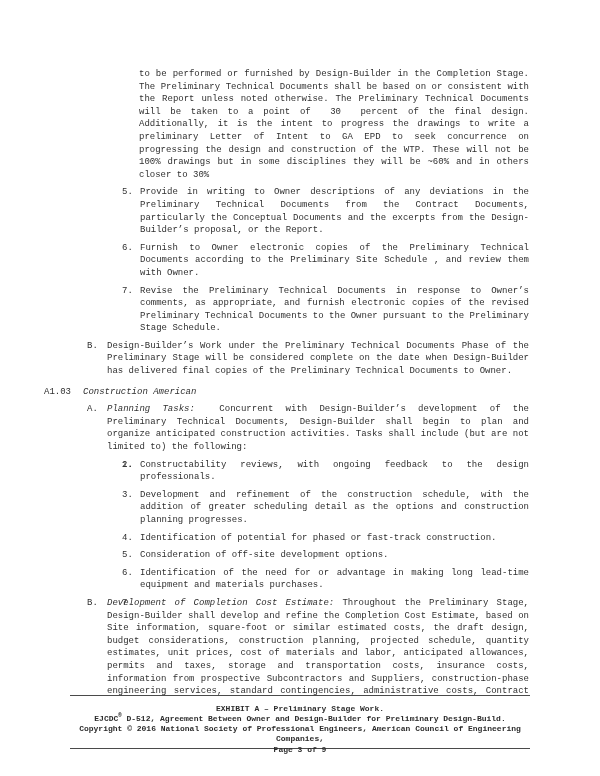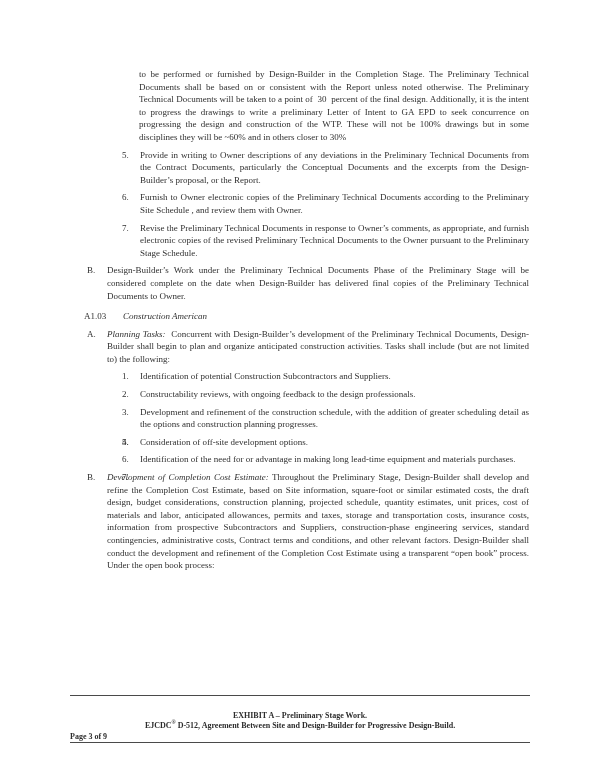--- a/index.html
+++ b/index.html
@@ -1,36 +1,36 @@
 <!DOCTYPE html>
 <html><head>
 <meta charset="utf-8">
 <style>
   html, body { margin:0; padding:0; background:#ffffff; }
   .page {
     position:relative; width:600px; height:776px; background:#ffffff;
-    font-family:Liberation Serif, serif; color:#303030; overflow:hidden;
+    font-family:Liberation Mono, monospace; color:#303030; overflow:hidden;
   }
   .doc { position:absolute; top:68px; left:0; right:0; font-size:9px; line-height:12.6px; }
   .para, .item, .section-line { text-align:justify; }
   .cont { margin:0 71px 0 139px; }
   .item { position:relative; margin-top:5px; margin-right:71px; }
   .lvl2 { margin-left:122px; padding-left:18px; }
   .lvl1 { margin-left:87px; padding-left:20px; }
   .marker { position:absolute; left:0; top:0; }
-  .section-line { position:relative; margin:8px 71px 1px 84px; padding-left:39px; }
+  .section-line { position:relative; margin:8px 71px 1px 44px; padding-left:39px; }
   .sec-title { font-style:italic; }
   .ital { font-style:italic; }
   .footer {
-    position:absolute; left:70px; right:70px; top:695px; height:48px; box-sizing:border-box;
+    position:absolute; left:70px; right:70px; top:695px; height:54px; box-sizing:border-box;
     background:#ffffff; border-top:1px solid #4a4a4a; border-bottom:1px solid #4a4a4a;
-    font-size:8px; line-height:9.9px; font-weight:bold; text-align:center; padding-top:15px;
+    font-size:8px; line-height:9.9px; font-weight:bold; text-align:center; padding-top:8px;
     color:#2c2c2c;
   }
-  .fpage { text-align:left; margin-top:1px; }
+  .fpage { text-align:center; margin-top:1px; }
   .reg-sup { font-size:5.5px; vertical-align:super; line-height:0; }
 </style>
 </head>
 <body>
 
 <div class="page">
 
   <main class="doc">
 
     <p class="para cont">to be performed or furnished by Design-Builder in the Completion Stage. The Preliminary Technical Documents shall be based on or consistent with the Report unless noted otherwise. The Preliminary Technical Documents will be taken to a point of &nbsp;30 &nbsp;percent of the final design. Additionally, it is the intent to progress the drawings to write a preliminary Letter of Intent to GA EPD to seek concurrence on progressing the design and construction of the WTP. These will not be 100% drawings but in some disciplines they will be ~60% and in others closer to 30%</p>
@@ -60,35 +60,35 @@
       <span class="sec-title">Construction American</span>
     </div>
 
     <div class="item lvl1">
       <span class="marker">A.</span>
       <span class="ital">Planning Tasks:&nbsp;</span><span> Concurrent with Design-Builder’s development of the Preliminary Technical Documents, Design-Builder shall begin to plan and organize anticipated construction activities. Tasks shall include (but are not limited to) the following:</span>
     </div>
 
     <div class="item lvl2">
       <span class="marker">1.</span>
-      <span>Identification of potential Construction Subcontractors and Suppliers.</span>
     </div>
 
     <div class="item lvl2">
       <span class="marker">2.</span>
       <span>Constructability reviews, with ongoing feedback to the design professionals.</span>
     </div>
 
     <div class="item lvl2">
       <span class="marker">3.</span>
       <span>Development and refinement of the construction schedule, with the addition of greater scheduling detail as the options and construction planning progresses.</span>
     </div>
 
     <div class="item lvl2">
       <span class="marker">4.</span>
+      <span>Identification of potential for phased or fast-track construction.</span>
     </div>
 
     <div class="item lvl2">
       <span class="marker">5.</span>
       <span>Consideration of off-site development options.</span>
     </div>
 
     <div class="item lvl2">
       <span class="marker">6.</span>
       <span>Identification of the need for or advantage in making long lead-time equipment and materials purchases.</span>
@@ -100,17 +100,18 @@
 
     <div class="item lvl1">
       <span class="marker">B.</span>
       <span class="ital">Development of Completion Cost Estimate:</span><span> Throughout the Preliminary Stage, Design-Builder shall develop and refine the Completion Cost Estimate, based on Site information, square-foot or similar estimated costs, the draft design, budget considerations, construction planning, projected schedule, quantity estimates, unit prices, cost of materials and labor, anticipated allowances, permits and taxes, storage and transportation costs, insurance costs, information from prospective Subcontractors and Suppliers, construction-phase engineering services, standard contingencies, administrative costs, Contract terms and conditions, and other relevant factors. Design-Builder shall conduct the development and refinement of the Completion Cost Estimate using a transparent “open book” process. Under the open book process:</span>
     </div>
 
   </main>
 
   <footer class="footer">
     <div>EXHIBIT A – Preliminary Stage Work.</div>
-    <div><span>EJCDC</span><sup class="reg-sup">®</sup><span> D-512, Agreement Between Site and Design-Builder for Progressive Design-Build.</span></div>
+    <div><span>EJCDC</span><sup class="reg-sup">®</sup><span> D-512, Agreement Between Owner and Design-Builder for Preliminary Design-Build.</span></div>
+    <div>Copyright © 2016 National Society of Professional Engineers, American Council of Engineering Companies,</div>
     <div class="fpage">Page 3 of 9</div>
   </footer>
 
 </div>
 
 </body></html>

